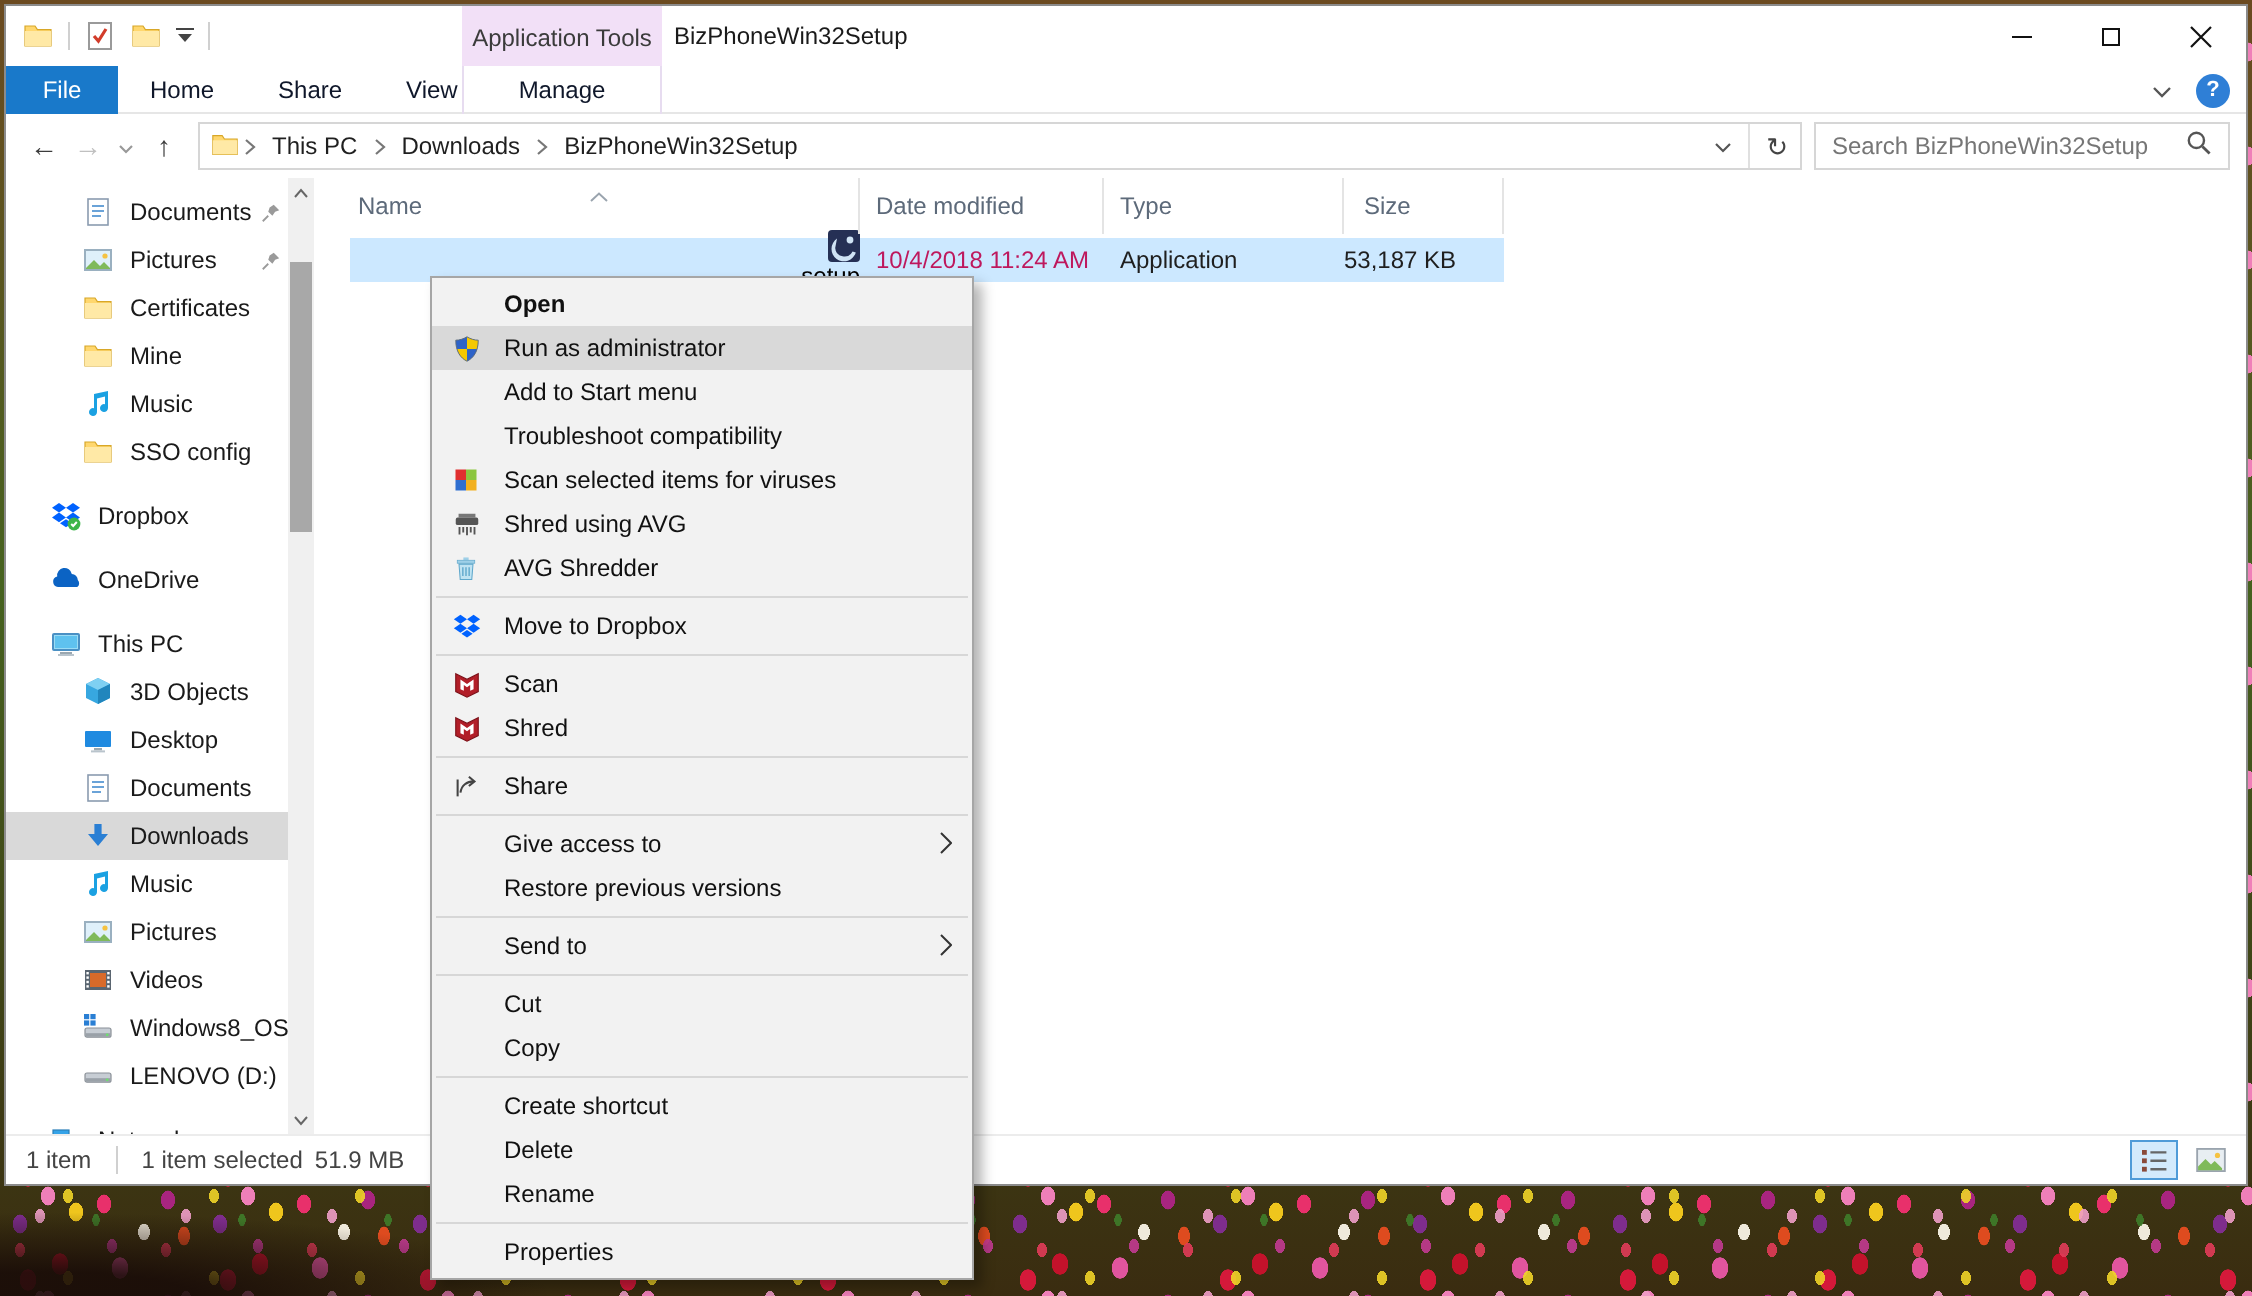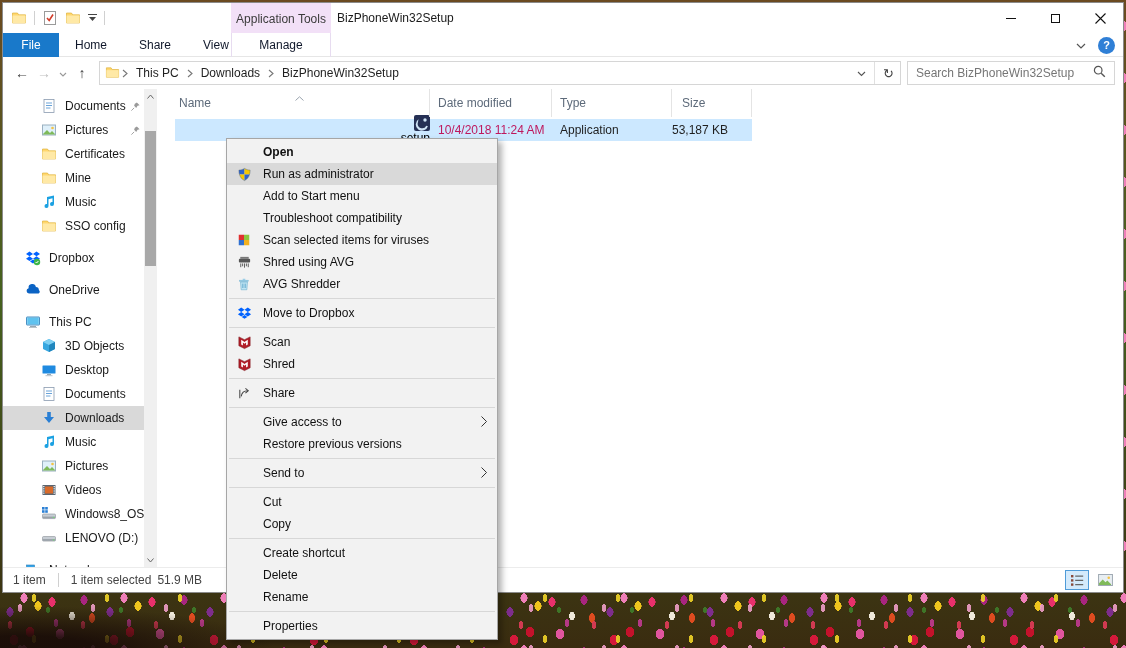--- a/index.html
+++ b/index.html
@@ -111,21 +111,21 @@
 
   
   .statusbar{position:absolute; left:0; right:0; bottom:0; height:25px; background:#fff;
     border-top:1px solid #ececec; display:flex; align-items:center; padding-left:10px; color:#444;}
   .sb-div{width:1px; height:14px; background:#d0d0d0; margin:0 12px;}
   .sb-right{position:absolute; right:6px; top:2px; display:flex; gap:4px;}
   .view-btn{width:24px; height:20px; display:flex; align-items:center; justify-content:center; background:#fff;}
   .view-btn.active{background:#d3eafc; border:1px solid #4f9bd8;}
 
   
-  .ctx-menu{position:absolute; left:226px; top:138px; width:272px; z-index:100;
+  .ctx-menu{position:absolute; left:215px; top:138px; width:272px; z-index:100;
     background:#f2f2f2; border:1px solid #a6a6a6; box-shadow:4px 4px 6px rgba(0,0,0,.3); padding:2px 0;}
   .mi{position:relative; height:22px; display:flex; align-items:center; padding-left:36px; padding-right:26px;
     color:#111; white-space:nowrap;}
   .mi.bold{font-weight:bold;}
   .mi.hl{background:#d9d9d9;}
   .mi-icon{position:absolute; left:8px; top:3px; width:18px; height:16px; display:flex; align-items:center; justify-content:center;}
   .mi-sub{position:absolute; right:10px; top:5px;}
   .msep{height:1px; background:#d7d7d7; margin:3px 2px;}
 </style>
 </head>

